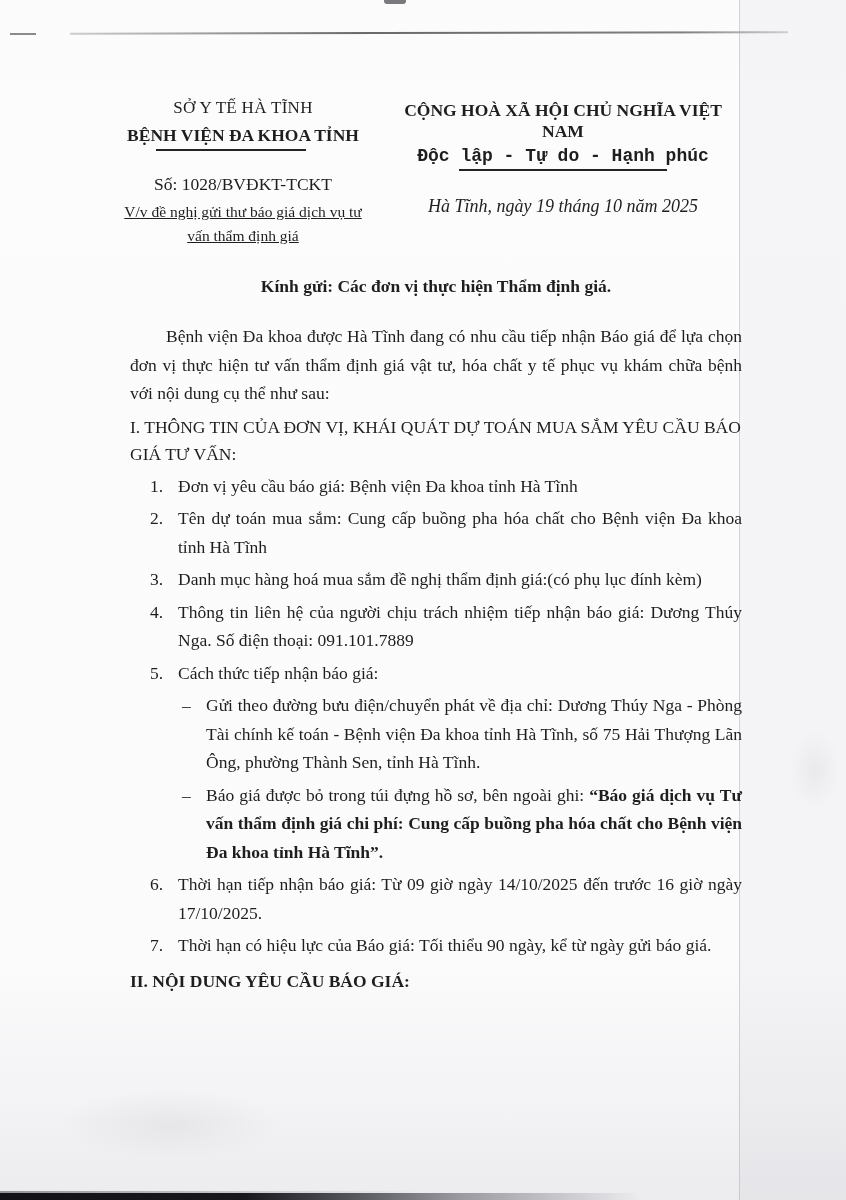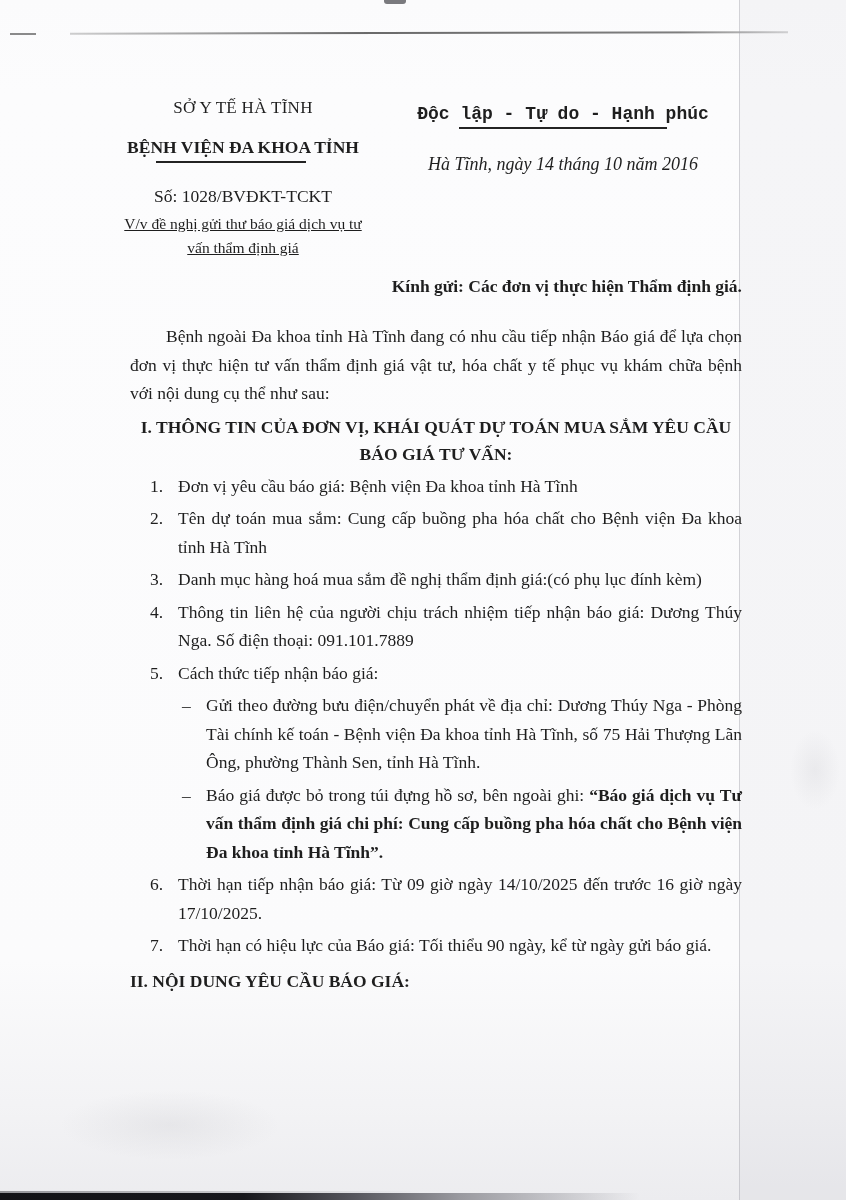--- a/index.html
+++ b/index.html
@@ -34,34 +34,34 @@
   .scan-bottom-blur{
     position:absolute;bottom:5px;left:0;width:420px;height:4px;
     background:linear-gradient(to right,rgba(60,60,66,.5),rgba(120,120,126,.2) 70%,transparent);
   }
   .scan-blotch{position:absolute;border-radius:50%;}
   .blotch-1{top:730px;left:790px;width:50px;height:80px;background:radial-gradient(closest-side,rgba(140,140,150,.10),transparent);}
   .blotch-2{top:1090px;left:60px;width:220px;height:70px;background:radial-gradient(closest-side,rgba(150,150,158,.12),transparent);}
   
   .header-left{position:absolute;left:112px;top:98px;width:262px;text-align:center;}
   .hl-parent{font-size:17px;letter-spacing:.3px;}
-  .hl-org{font-size:17.5px;font-weight:700;margin-top:19px;}
+  .hl-org{font-size:17.5px;font-weight:700;margin-top:7px;}
   .hl-underline{width:150px;height:2px;background:#232323;margin:3px auto 0;transform:translateX(-12px);}
   .hl-docnum{font-size:17.5px;margin-top:23px;}
   .hl-subject{font-size:15.5px;line-height:24px;margin:5px auto 0;width:254px;text-decoration:underline;}
   .header-right{position:absolute;left:388px;top:100px;width:350px;text-align:center;}
   .hr-country{font-size:17.5px;font-weight:700;}
   .hr-motto{font-size:18px;font-weight:700;margin-top:4px;font-family:Liberation Mono, monospace;}
   .hr-underline{width:208px;height:2px;background:#232323;margin:3px auto 0;}
   .hr-dateline{font-size:18px;font-style:italic;margin-top:25px;}
   
   .body-col{position:absolute;left:130px;top:274px;width:612px;font-size:17.5px;line-height:28.5px;}
-  .salutation{text-align:right;font-weight:700;line-height:24px;}
+  .salutation{text-align:center;font-weight:700;line-height:24px;}
   .intro{margin-top:24px;text-indent:36px;text-align:justify;}
-  .sec-heading{margin-top:6px;font-weight:700;line-height:27px;text-align:center;}
+  .sec-heading{margin-top:6px;font-weight:400;line-height:27px;}
   .sec-heading-2{margin-top:8px;font-weight:700;line-height:27px;}
   .num-item{position:relative;margin-top:4px;padding-left:48px;text-align:justify;}
   .num-item .num{position:absolute;left:20px;top:0;}
   .dash-item{position:relative;margin-top:4px;padding-left:76px;text-align:justify;}
   .dash-item .dash{position:absolute;left:52px;top:0;}
   .dash-item b{font-weight:700;}
 </style>
 </head>
 <body>
 
@@ -79,30 +79,31 @@
 
   <div class="header-left">
     <div class="hl-parent">SỞ Y TẾ HÀ TĨNH</div>
     <div class="hl-org">BỆNH VIỆN ĐA KHOA TỈNH</div>
     <div class="hl-underline"></div>
     <div class="hl-docnum">Số: 1028/BVĐKT-TCKT</div>
     <div class="hl-subject">V/v đề nghị gửi thư báo giá dịch vụ tư vấn thẩm định giá</div>
   </div>
 
   <div class="header-right">
+    <div class="hr-country">CỘNG HOÀ XÃ HỘI CHỦ NGHĨA VIỆT NAM</div>
     <div class="hr-motto">Độc lập - Tự do - Hạnh phúc</div>
     <div class="hr-underline"></div>
-    <div class="hr-dateline">Hà Tĩnh, ngày 14 tháng 10 năm 2016</div>
+    <div class="hr-dateline">Hà Tĩnh, ngày 19 tháng 10 năm 2025</div>
   </div>
 
   <div class="body-col">
 
     <div class="salutation">Kính gửi: Các đơn vị thực hiện Thẩm định giá.</div>
 
-    <div class="intro">Bệnh ngoài Đa khoa tỉnh Hà Tĩnh đang có nhu cầu tiếp nhận Báo giá để lựa chọn đơn vị thực hiện tư vấn thẩm định giá vật tư, hóa chất y tế phục vụ khám chữa bệnh với nội dung cụ thể như sau:</div>
+    <div class="intro">Bệnh viện Đa khoa được Hà Tĩnh đang có nhu cầu tiếp nhận Báo giá để lựa chọn đơn vị thực hiện tư vấn thẩm định giá vật tư, hóa chất y tế phục vụ khám chữa bệnh với nội dung cụ thể như sau:</div>
 
     <div class="sec-heading">I. THÔNG TIN CỦA ĐƠN VỊ, KHÁI QUÁT DỰ TOÁN MUA SẮM YÊU CẦU BÁO GIÁ TƯ VẤN:</div>
 
     <div class="num-item">
       <span class="num">1.</span>
       <span>Đơn vị yêu cầu báo giá: Bệnh viện Đa khoa tỉnh Hà Tĩnh</span>
     </div>
     <div class="num-item">
       <span class="num">2.</span>
       <span>Tên dự toán mua sắm: Cung cấp buồng pha hóa chất cho Bệnh viện Đa khoa tỉnh Hà Tĩnh</span>

